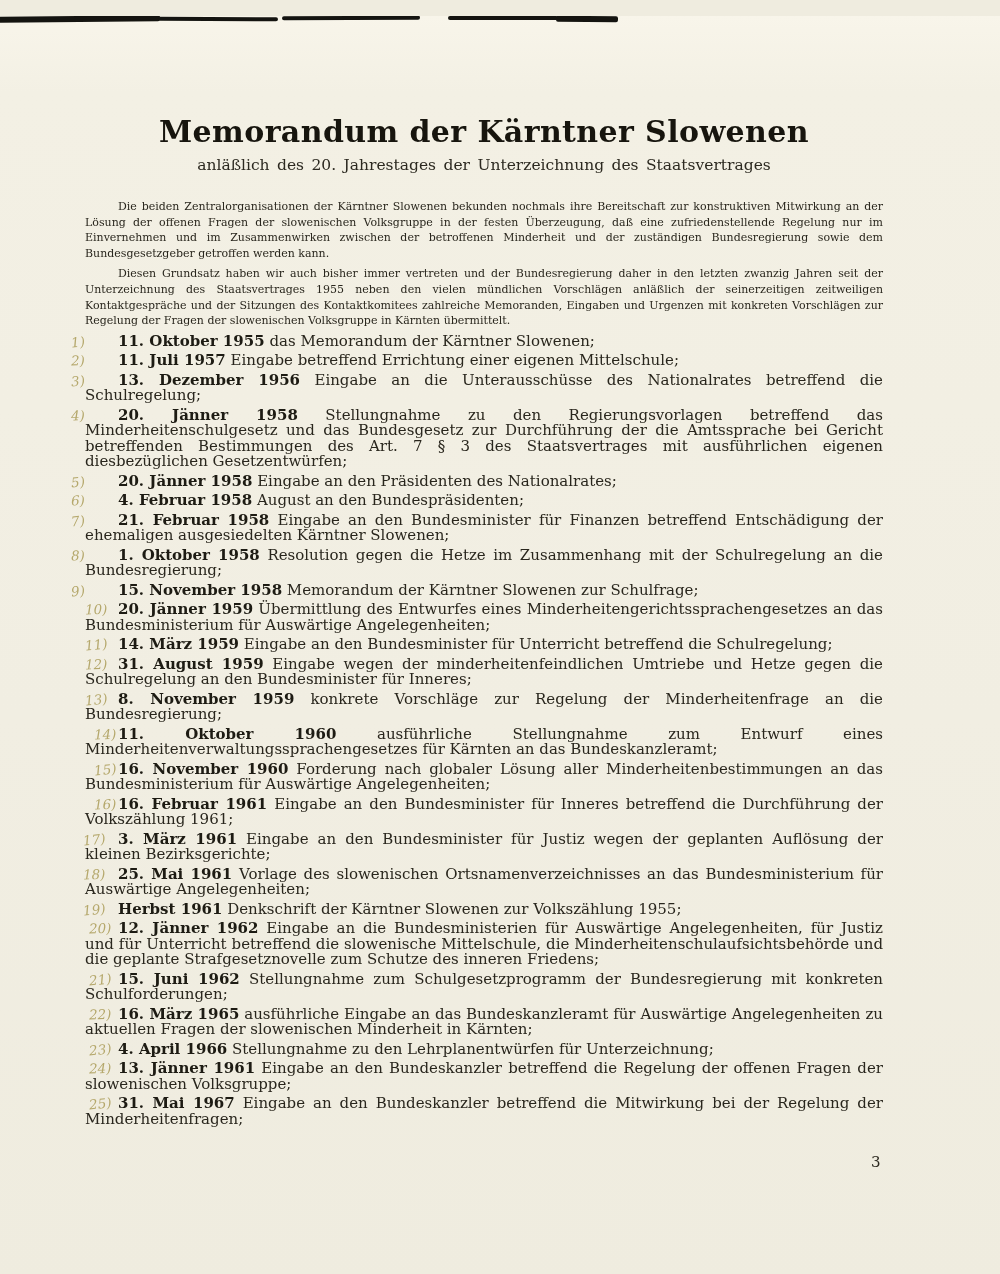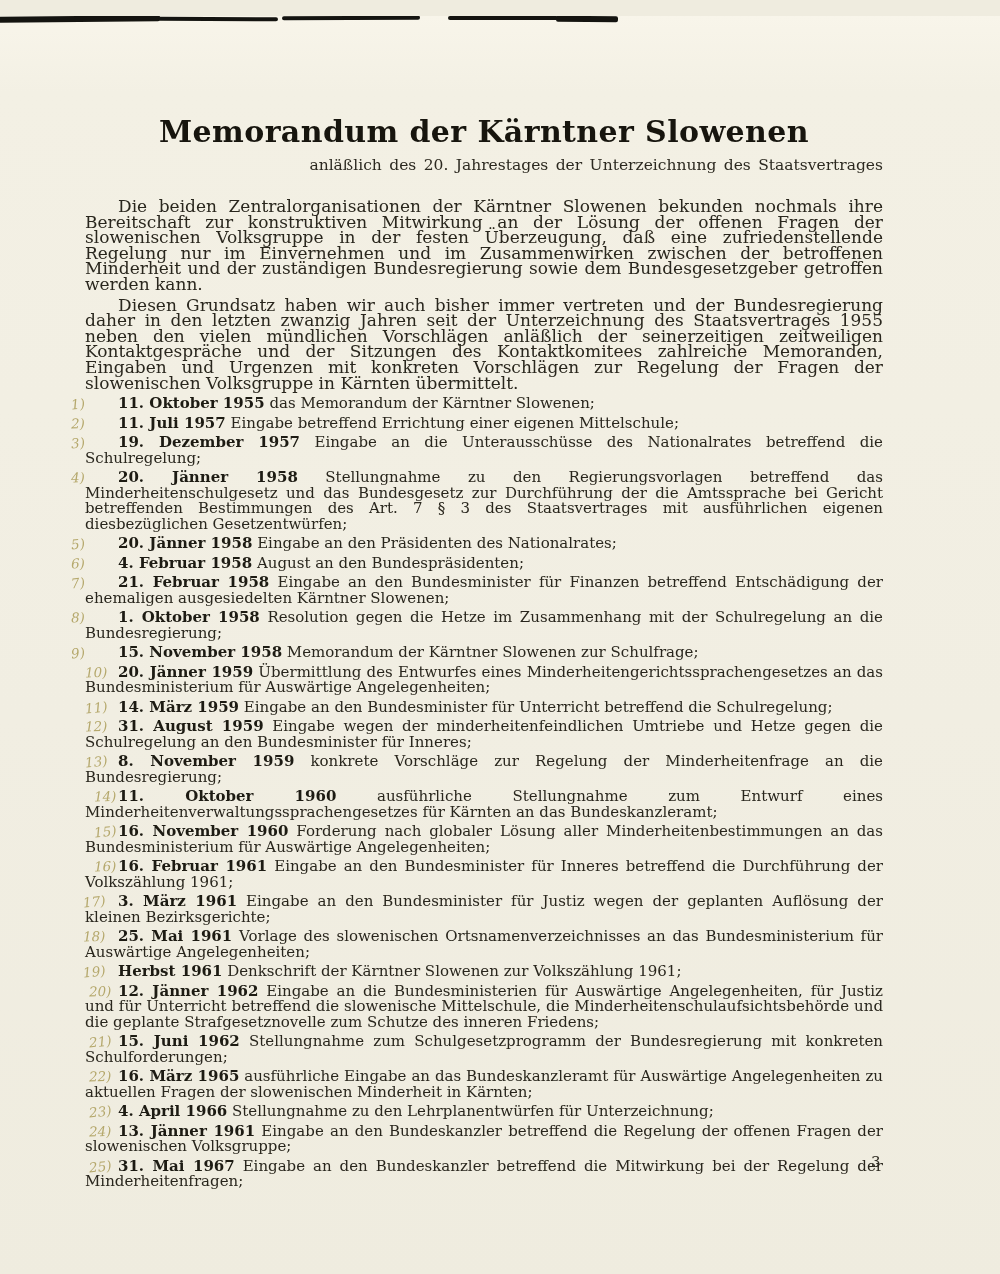--- a/index.html
+++ b/index.html
@@ -29,29 +29,29 @@
     margin: 0 0 9px 0;
     text-align: center;
     font-size: 30px;
     line-height: 32px;
     font-weight: bold;
     letter-spacing: 0.4px;
     color: #17150e;
   }
   .subtitle {
     margin: 0 0 25px 0;
-    text-align: right;
+    text-align: center;
     font-size: 15.5px;
     line-height: 17px;
     word-spacing: 2.5px;
     color: #2c2920;
   }
   p.body-para {
     margin: 0 0 5px 0;
-    font-size: 17px;
+    font-size: 11px;
     line-height: 15.6px;
     text-align: justify;
     text-indent: 33px;
   }
   ol.entries { list-style: none; margin: 3px 0 0 0; padding: 0; }
   li.entry {
     position: relative;
     margin: 0 0 4px 0;
     font-size: 15px;
     line-height: 15.5px;
@@ -101,37 +101,37 @@
   <div class="content">
     <h1 class="title">Memorandum der Kärntner Slowenen</h1>
     <p class="subtitle">anläßlich des 20. Jahrestages der Unterzeichnung des Staatsvertrages</p>
 
     <p class="body-para">Die beiden Zentralorganisationen der Kärntner Slowenen bekunden nochmals ihre Bereitschaft zur konstruktiven Mitwirkung an der Lösung der offenen Fragen der slowenischen Volksgruppe in der festen Überzeugung, daß eine zufriedenstellende Regelung nur im Einvernehmen und im Zusammenwirken zwischen der betroffenen Minderheit und der zuständigen Bundesregierung sowie dem Bundesgesetzgeber getroffen werden kann.</p>
     <p class="body-para">Diesen Grundsatz haben wir auch bisher immer vertreten und der Bundesregierung daher in den letzten zwanzig Jahren seit der Unterzeichnung des Staatsvertrages 1955 neben den vielen mündlichen Vorschlägen anläßlich der seinerzeitigen zeitweiligen Kontaktgespräche und der Sitzungen des Kontaktkomitees zahlreiche Memoranden, Eingaben und Urgenzen mit konkreten Vorschlägen zur Regelung der Fragen der slowenischen Volksgruppe in Kärnten übermittelt.</p>
 
     <ol class="entries" id="entries">
         <li class="entry"><span class="note">1)</span><b class="entry-date">11. Oktober 1955</b><span> das Memorandum der Kärntner Slowenen;</span></li>
         <li class="entry"><span class="note">2)</span><b class="entry-date">11. Juli 1957</b><span> Eingabe betreffend Errichtung einer eigenen Mittelschule;</span></li>
-        <li class="entry"><span class="note">3)</span><b class="entry-date">19. Dezember 1957</b><span> Eingabe an die Unterausschüsse des Nationalrates betreffend die Schulregelung;</span></li>
+        <li class="entry"><span class="note">3)</span><b class="entry-date">13. Dezember 1956</b><span> Eingabe an die Unterausschüsse des Nationalrates betreffend die Schulregelung;</span></li>
         <li class="entry"><span class="note">4)</span><b class="entry-date">20. Jänner 1958</b><span> Stellungnahme zu den Regierungsvorlagen betreffend das Minderheitenschulgesetz und das Bundesgesetz zur Durchführung der die Amtssprache bei Gericht betreffenden Bestimmungen des Art. 7 § 3 des Staatsvertrages mit ausführlichen eigenen diesbezüglichen Gesetzentwürfen;</span></li>
         <li class="entry"><span class="note">5)</span><b class="entry-date">20. Jänner 1958</b><span> Eingabe an den Präsidenten des Nationalrates;</span></li>
         <li class="entry"><span class="note">6)</span><b class="entry-date">4. Februar 1958</b><span> August an den Bundespräsidenten;</span></li>
         <li class="entry"><span class="note">7)</span><b class="entry-date">21. Februar 1958</b><span> Eingabe an den Bundesminister für Finanzen betreffend Entschädigung der ehemaligen ausgesiedelten Kärntner Slowenen;</span></li>
         <li class="entry"><span class="note">8)</span><b class="entry-date">1. Oktober 1958</b><span> Resolution gegen die Hetze im Zusammenhang mit der Schulregelung an die Bundesregierung;</span></li>
         <li class="entry"><span class="note">9)</span><b class="entry-date">15. November 1958</b><span> Memorandum der Kärntner Slowenen zur Schulfrage;</span></li>
         <li class="entry"><span class="note">10)</span><b class="entry-date">20. Jänner 1959</b><span> Übermittlung des Entwurfes eines Minderheitengerichtssprachengesetzes an das Bundesministerium für Auswärtige Angelegenheiten;</span></li>
         <li class="entry"><span class="note">11)</span><b class="entry-date">14. März 1959</b><span> Eingabe an den Bundesminister für Unterricht betreffend die Schulregelung;</span></li>
         <li class="entry"><span class="note">12)</span><b class="entry-date">31. August 1959</b><span> Eingabe wegen der minderheitenfeindlichen Umtriebe und Hetze gegen die Schulregelung an den Bundesminister für Inneres;</span></li>
         <li class="entry"><span class="note">13)</span><b class="entry-date">8. November 1959</b><span> konkrete Vorschläge zur Regelung der Minderheitenfrage an die Bundesregierung;</span></li>
         <li class="entry"><span class="note">14)</span><b class="entry-date">11. Oktober 1960</b><span> ausführliche Stellungnahme zum Entwurf eines Minderheitenverwaltungssprachengesetzes für Kärnten an das Bundeskanzleramt;</span></li>
         <li class="entry"><span class="note">15)</span><b class="entry-date">16. November 1960</b><span> Forderung nach globaler Lösung aller Minderheitenbestimmungen an das Bundesministerium für Auswärtige Angelegenheiten;</span></li>
         <li class="entry"><span class="note">16)</span><b class="entry-date">16. Februar 1961</b><span> Eingabe an den Bundesminister für Inneres betreffend die Durchführung der Volkszählung 1961;</span></li>
         <li class="entry"><span class="note">17)</span><b class="entry-date">3. März 1961</b><span> Eingabe an den Bundesminister für Justiz wegen der geplanten Auflösung der kleinen Bezirksgerichte;</span></li>
         <li class="entry"><span class="note">18)</span><b class="entry-date">25. Mai 1961</b><span> Vorlage des slowenischen Ortsnamenverzeichnisses an das Bundesministerium für Auswärtige Angelegenheiten;</span></li>
-        <li class="entry"><span class="note">19)</span><b class="entry-date">Herbst 1961</b><span> Denkschrift der Kärntner Slowenen zur Volkszählung 1961;</span></li>
+        <li class="entry"><span class="note">19)</span><b class="entry-date">Herbst 1961</b><span> Denkschrift der Kärntner Slowenen zur Volkszählung 1955;</span></li>
         <li class="entry"><span class="note">20)</span><b class="entry-date">12. Jänner 1962</b><span> Eingabe an die Bundesministerien für Auswärtige Angelegenheiten, für Justiz und für Unterricht betreffend die slowenische Mittelschule, die Minderheitenschulaufsichtsbehörde und die geplante Strafgesetznovelle zum Schutze des inneren Friedens;</span></li>
         <li class="entry"><span class="note">21)</span><b class="entry-date">15. Juni 1962</b><span> Stellungnahme zum Schulgesetzprogramm der Bundesregierung mit konkreten Schulforderungen;</span></li>
         <li class="entry"><span class="note">22)</span><b class="entry-date">16. März 1965</b><span> ausführliche Eingabe an das Bundeskanzleramt für Auswärtige Angelegenheiten zu aktuellen Fragen der slowenischen Minderheit in Kärnten;</span></li>
         <li class="entry"><span class="note">23)</span><b class="entry-date">4. April 1966</b><span> Stellungnahme zu den Lehrplanentwürfen für Unterzeichnung;</span></li>
         <li class="entry"><span class="note">24)</span><b class="entry-date">13. Jänner 1961</b><span> Eingabe an den Bundeskanzler betreffend die Regelung der offenen Fragen der slowenischen Volksgruppe;</span></li>
         <li class="entry"><span class="note">25)</span><b class="entry-date">31. Mai 1967</b><span> Eingabe an den Bundeskanzler betreffend die Mitwirkung bei der Regelung der Minderheitenfragen;</span></li>
       </ol>
   </div>
 
   <div class="page-number">3</div>

